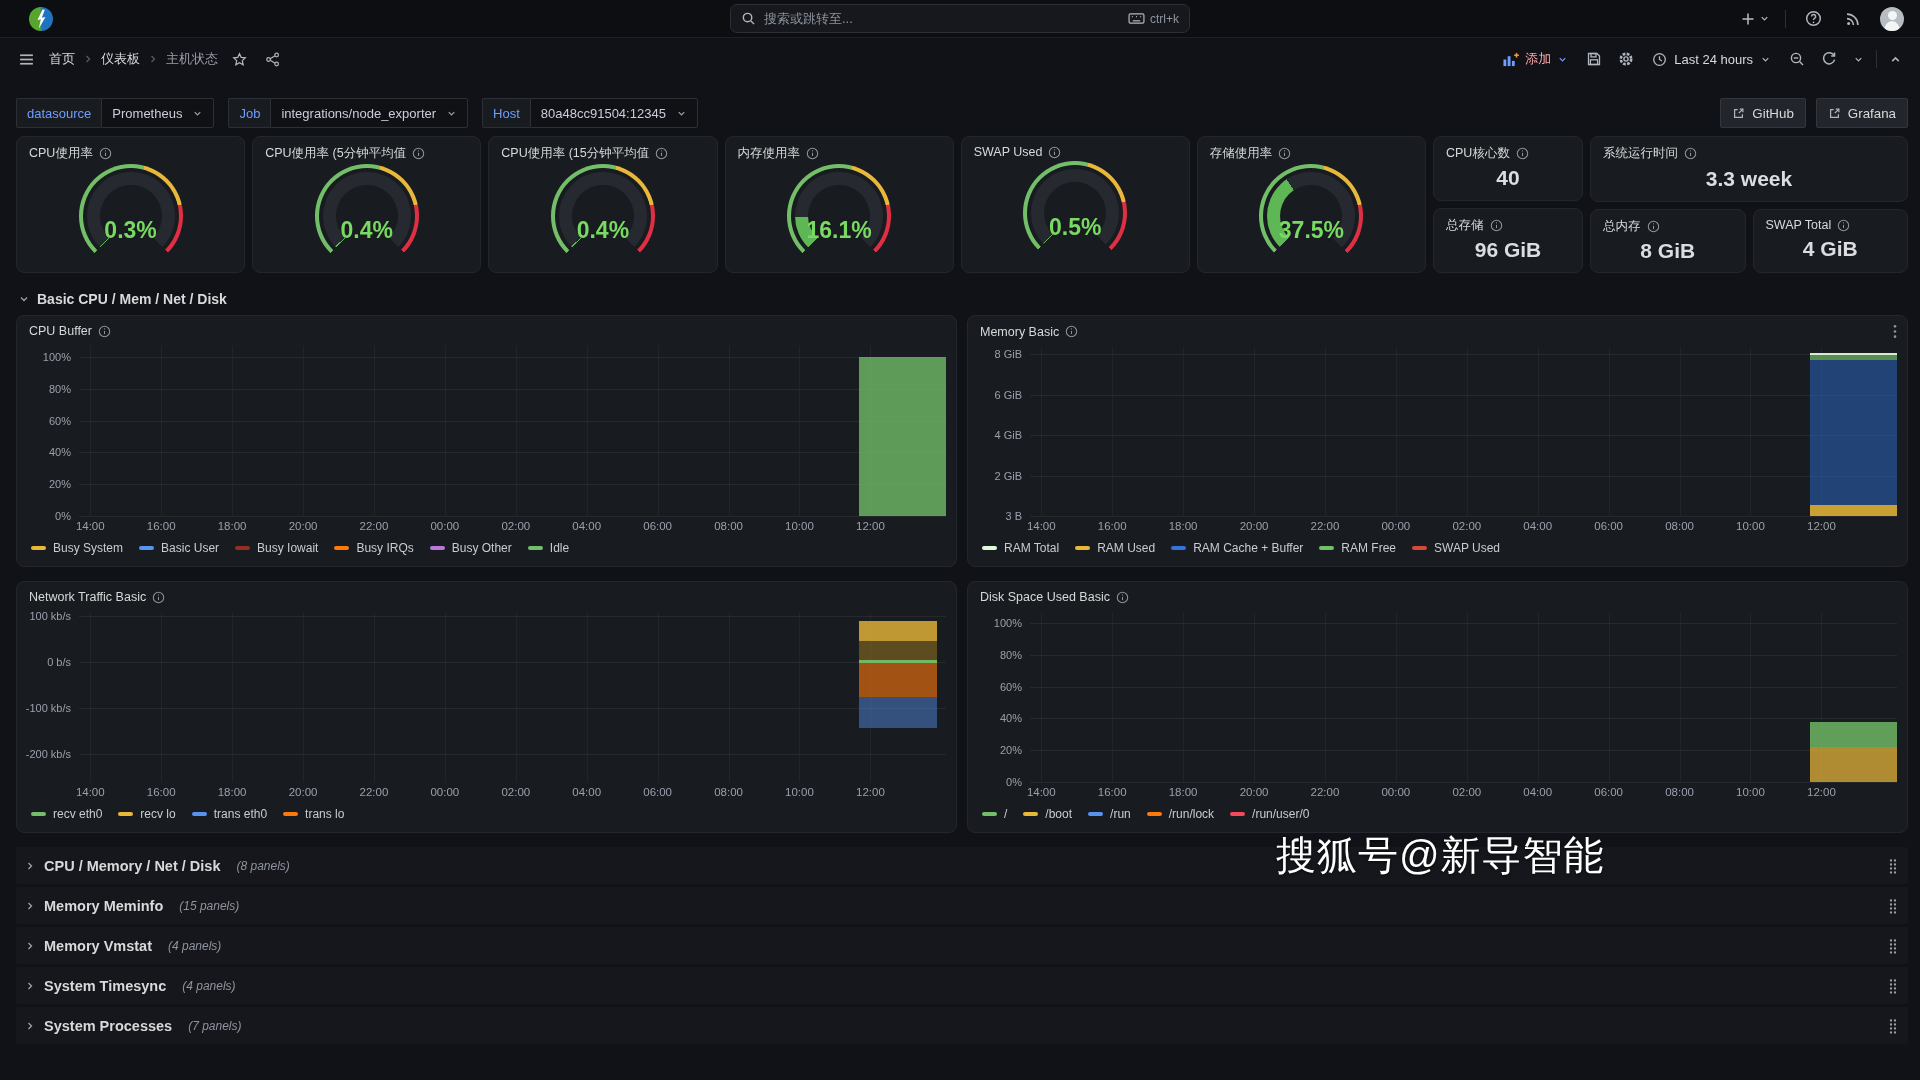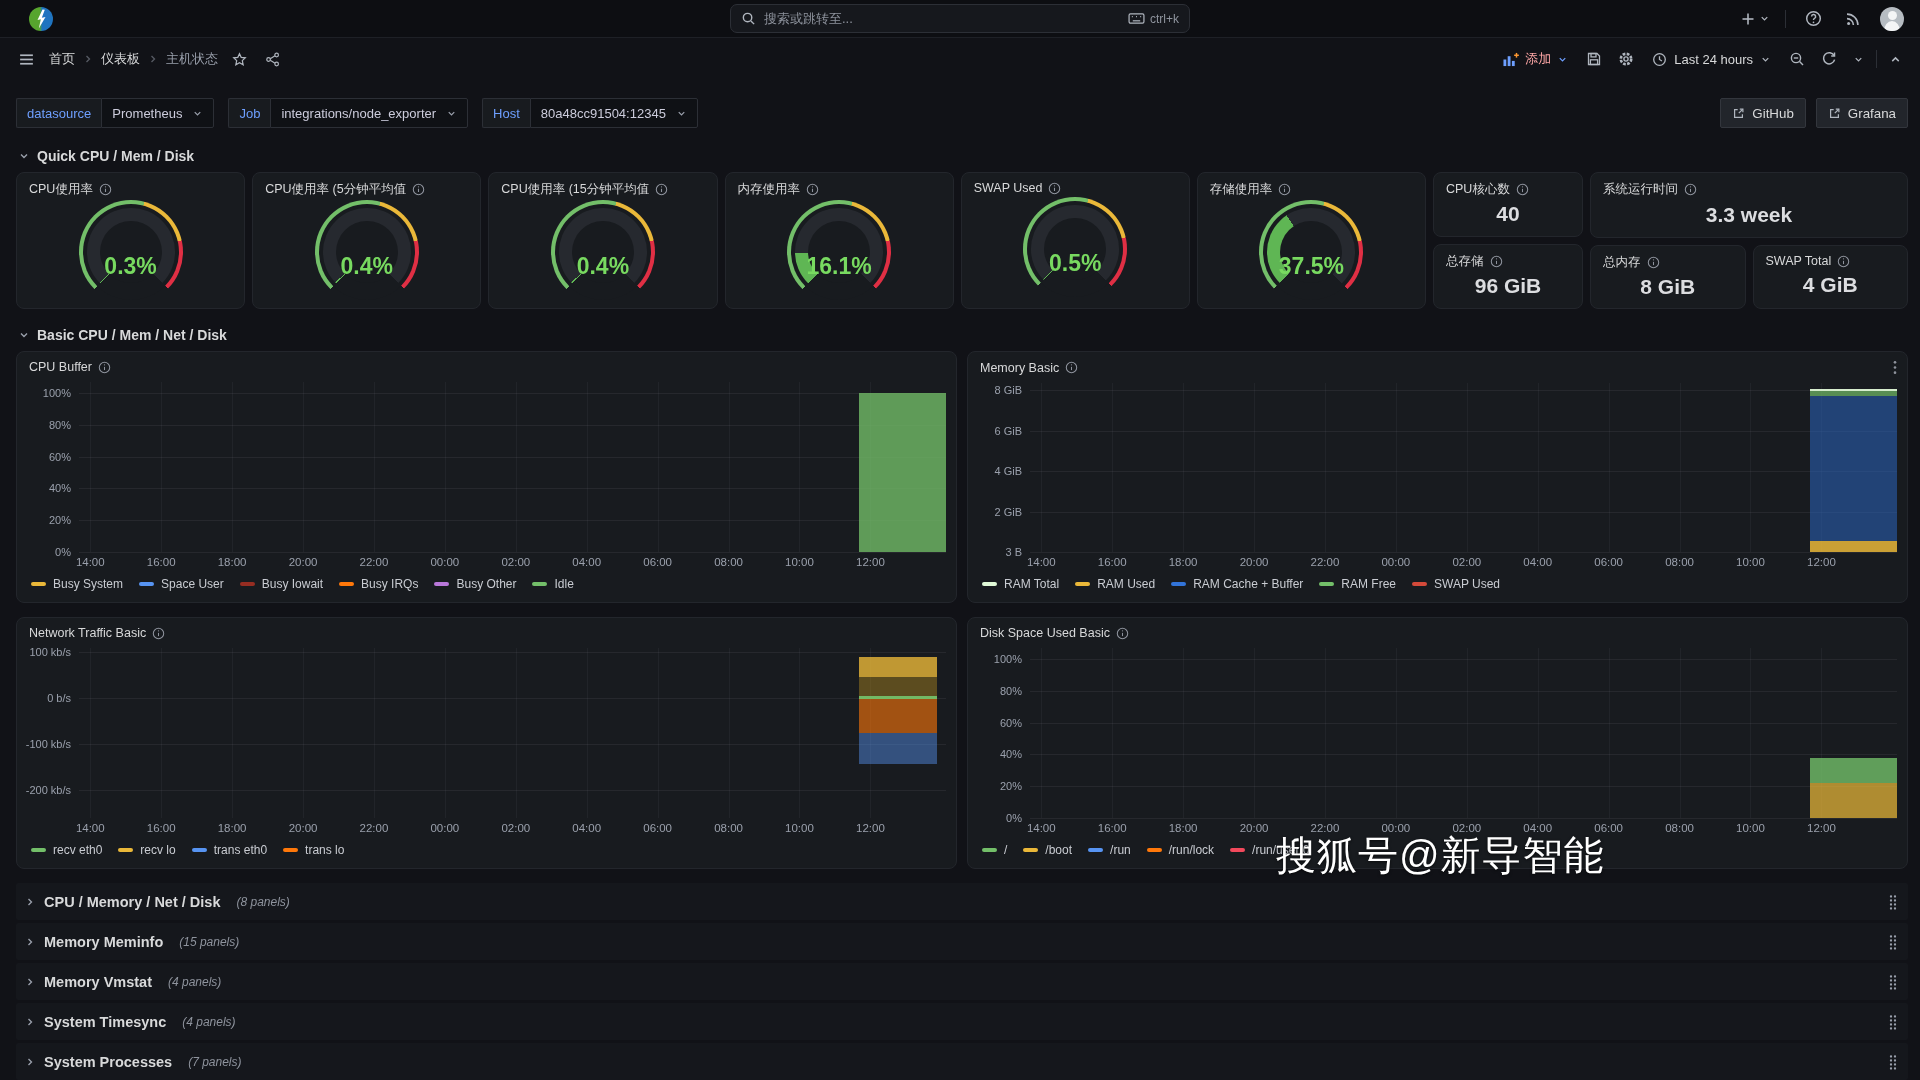--- a/index.html
+++ b/index.html
@@ -348,28 +348,20 @@
             <path d="M7 3.2 H3.2 V12.8 H12.8 V9"></path>
               <polyline points="9.6,2.6 13.4,2.6 13.4,6.4"></polyline>
               <line x1="13.2" y1="2.8" x2="8.4" y2="7.6"></line>
             </svg>
         </span>
         <span>Grafana</span>
       </button>
     </span>
   </div>
 
-  <div class="section-row">
-    <span class="ico">
-      <svg viewBox="0 0 16 16" width="12" height="12" fill="none" stroke="currentColor" stroke-width="1.8">
-        <polyline points="4,6 8,10 12,6"></polyline>
-        </svg>
-    </span>
-    <span>Quick CPU / Mem / Disk</span>
-  </div>
 
   <div class="gauges-grid" id="gauges-grid">
 
     <section class="panel gauge-panel">
         <div class="panel-header">
           <span class="title">CPU使用率</span>
           <span class="ico">
             <svg viewBox="0 0 16 16" width="13" height="13" fill="none" stroke="currentColor" stroke-width="1.3">
               <circle cx="8" cy="8" r="6.4"></circle>
               <line x1="8" y1="7.2" x2="8" y2="11.2"></line>
@@ -619,21 +611,21 @@
           <span style="left: 83.1%;">10:00</span>
           <span style="left: 91.28%;">12:00</span>
         </div>
         <div class="legend">
           <span class="legend-item">
             <span class="sw" style="background: rgb(234, 184, 57);"></span>
             <span>Busy System</span>
           </span>
           <span class="legend-item">
             <span class="sw" style="background: rgb(87, 148, 242);"></span>
-            <span>Space User</span>
+            <span>Basic User</span>
           </span>
           <span class="legend-item">
             <span class="sw" style="background: rgb(150, 45, 34);"></span>
             <span>Busy Iowait</span>
           </span>
           <span class="legend-item">
             <span class="sw" style="background: rgb(255, 120, 10);"></span>
             <span>Busy IRQs</span>
           </span>
           <span class="legend-item">

